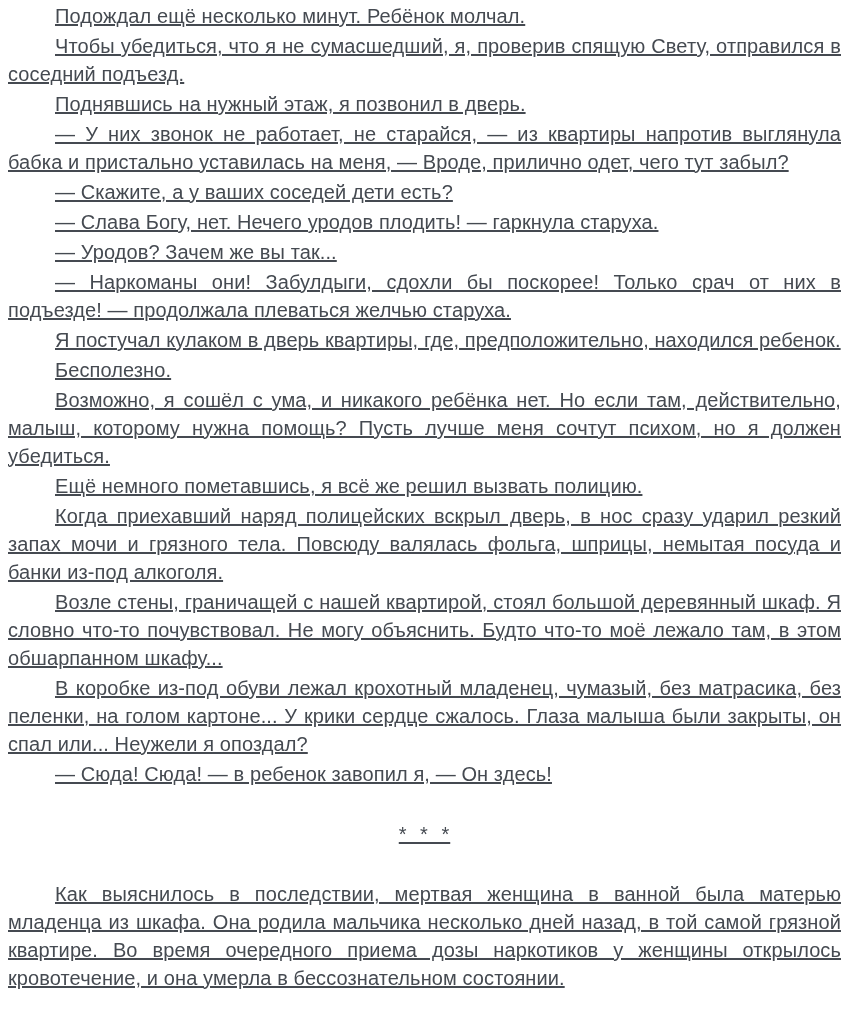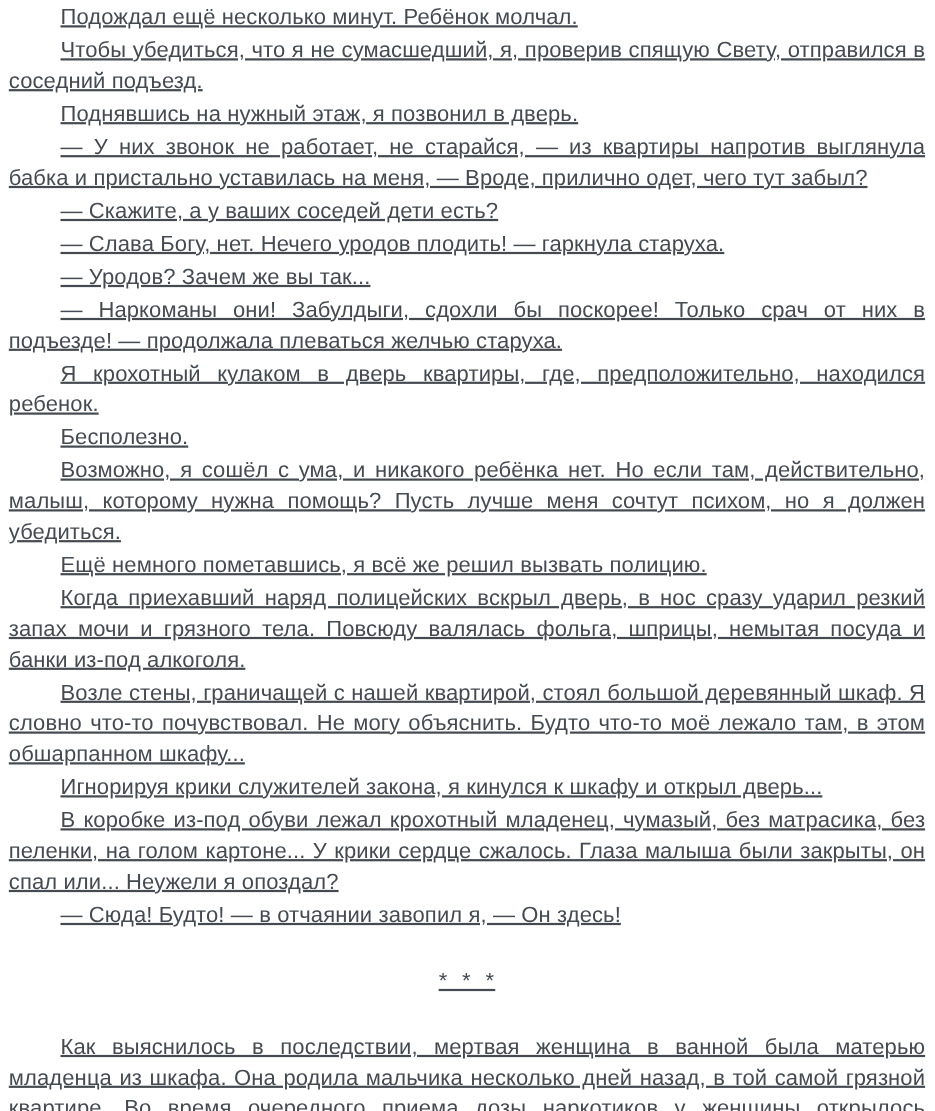--- a/index.html
+++ b/index.html
@@ -39,24 +39,23 @@
 
 <main class="page">
   <p>Подождал ещё несколько минут. Ребёнок молчал.</p>
   <p>Чтобы убедиться, что я не сумасшедший, я, проверив спящую Свету, отправился в соседний подъезд.</p>
   <p>Поднявшись на нужный этаж, я позвонил в дверь.</p>
   <p>— У них звонок не работает, не старайся, — из квартиры напротив выглянула бабка и пристально уставилась на меня, — Вроде, прилично одет, чего тут забыл?</p>
   <p>— Скажите, а у ваших соседей дети есть?</p>
   <p>— Слава Богу, нет. Нечего уродов плодить! — гаркнула старуха.</p>
   <p>— Уродов? Зачем же вы так...</p>
   <p>— Наркоманы они! Забулдыги, сдохли бы поскорее! Только срач от них в подъезде! — продолжала плеваться желчью старуха.</p>
-  <p>Я крохотный кулаком в дверь квартиры, где, предположительно, находился ребенок.</p>
+  <p>Я постучал кулаком в дверь квартиры, где, предположительно, находился ребенок.</p>
   <p>Бесполезно.</p>
   <p>Возможно, я сошёл с ума, и никакого ребёнка нет. Но если там, действительно, малыш, которому нужна помощь? Пусть лучше меня сочтут психом, но я должен убедиться.</p>
   <p>Ещё немного пометавшись, я всё же решил вызвать полицию.</p>
   <p>Когда приехавший наряд полицейских вскрыл дверь, в нос сразу ударил резкий запах мочи и грязного тела. Повсюду валялась фольга, шприцы, немытая посуда и банки из-под алкоголя.</p>
   <p>Возле стены, граничащей с нашей квартирой, стоял большой деревянный шкаф. Я словно что-то почувствовал. Не могу объяснить. Будто что-то моё лежало там, в этом обшарпанном шкафу...</p>
-  <p>Игнорируя крики служителей закона, я кинулся к шкафу и открыл дверь...</p>
   <p>В коробке из-под обуви лежал крохотный младенец, чумазый, без матрасика, без пеленки, на голом картоне... У крики сердце сжалось. Глаза малыша были закрыты, он спал или... Неужели я опоздал?</p>
-  <p>— Сюда! Будто! — в отчаянии завопил я, — Он здесь!</p>
+  <p>— Сюда! Сюда! — в ребенок завопил я, — Он здесь!</p>
   <p class="separator">* * *</p>
   <p>Как выяснилось в последствии, мертвая женщина в ванной была матерью младенца из шкафа. Она родила мальчика несколько дней назад, в той самой грязной квартире. Во время очередного приема дозы наркотиков у женщины открылось кровотечение, и она умерла в бессознательном состоянии.</p>
 </main>
 
 </body></html>

